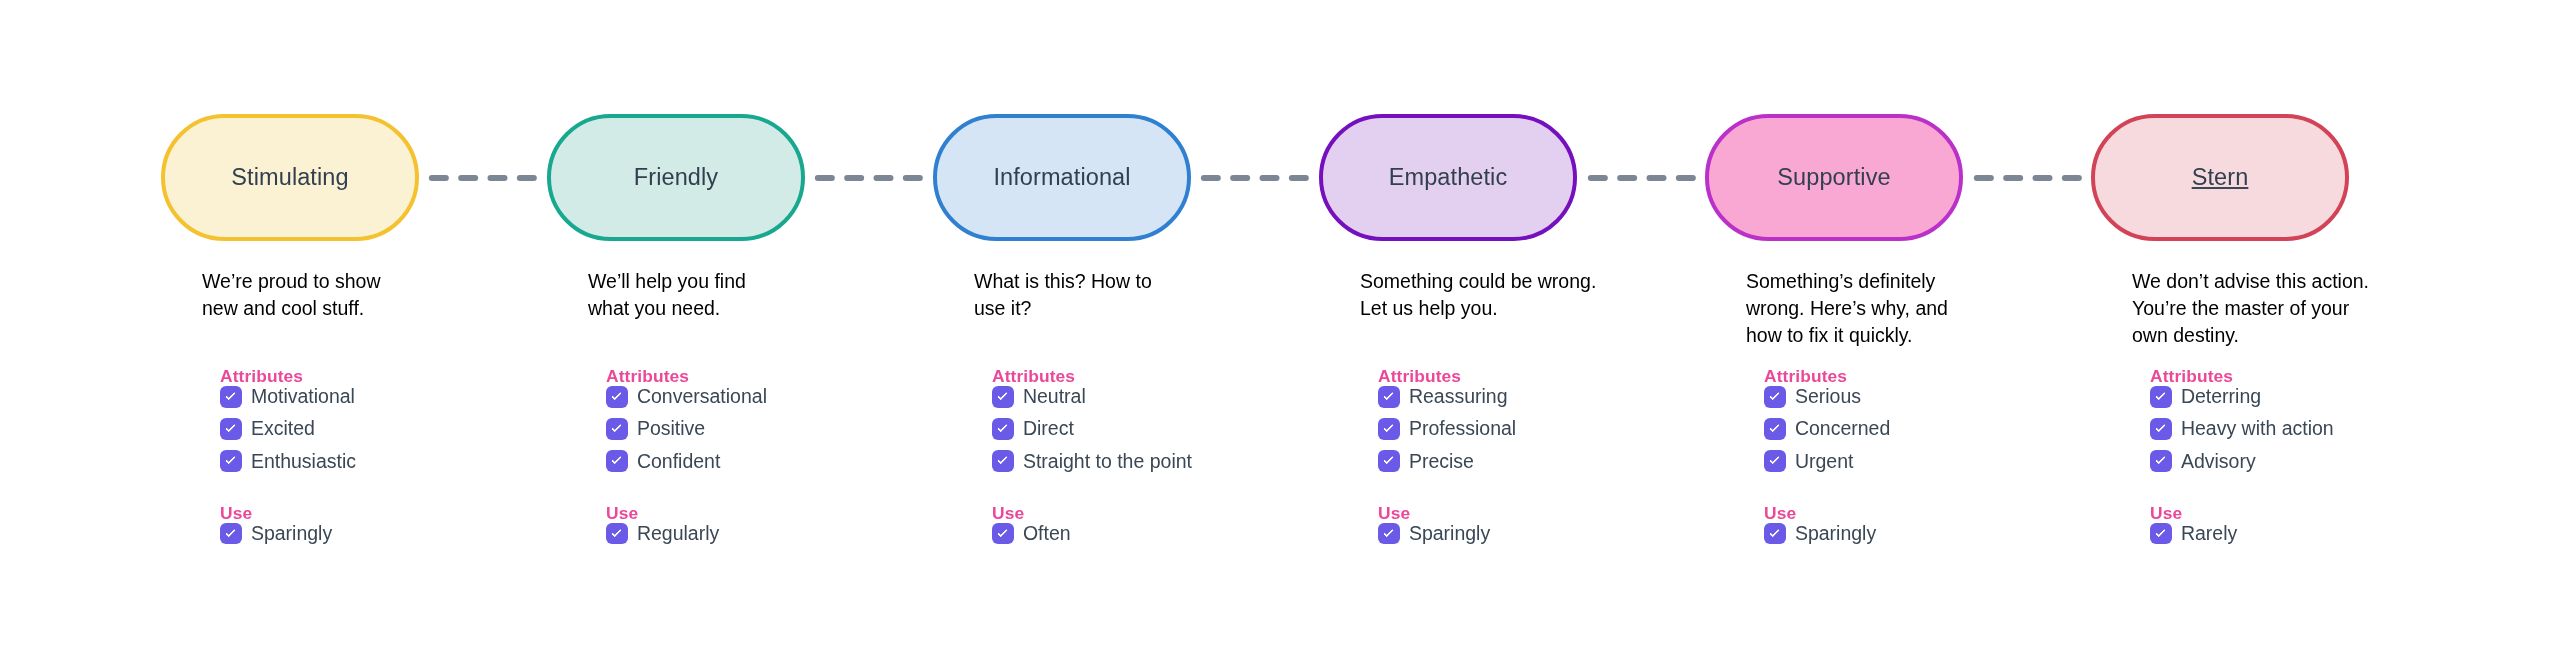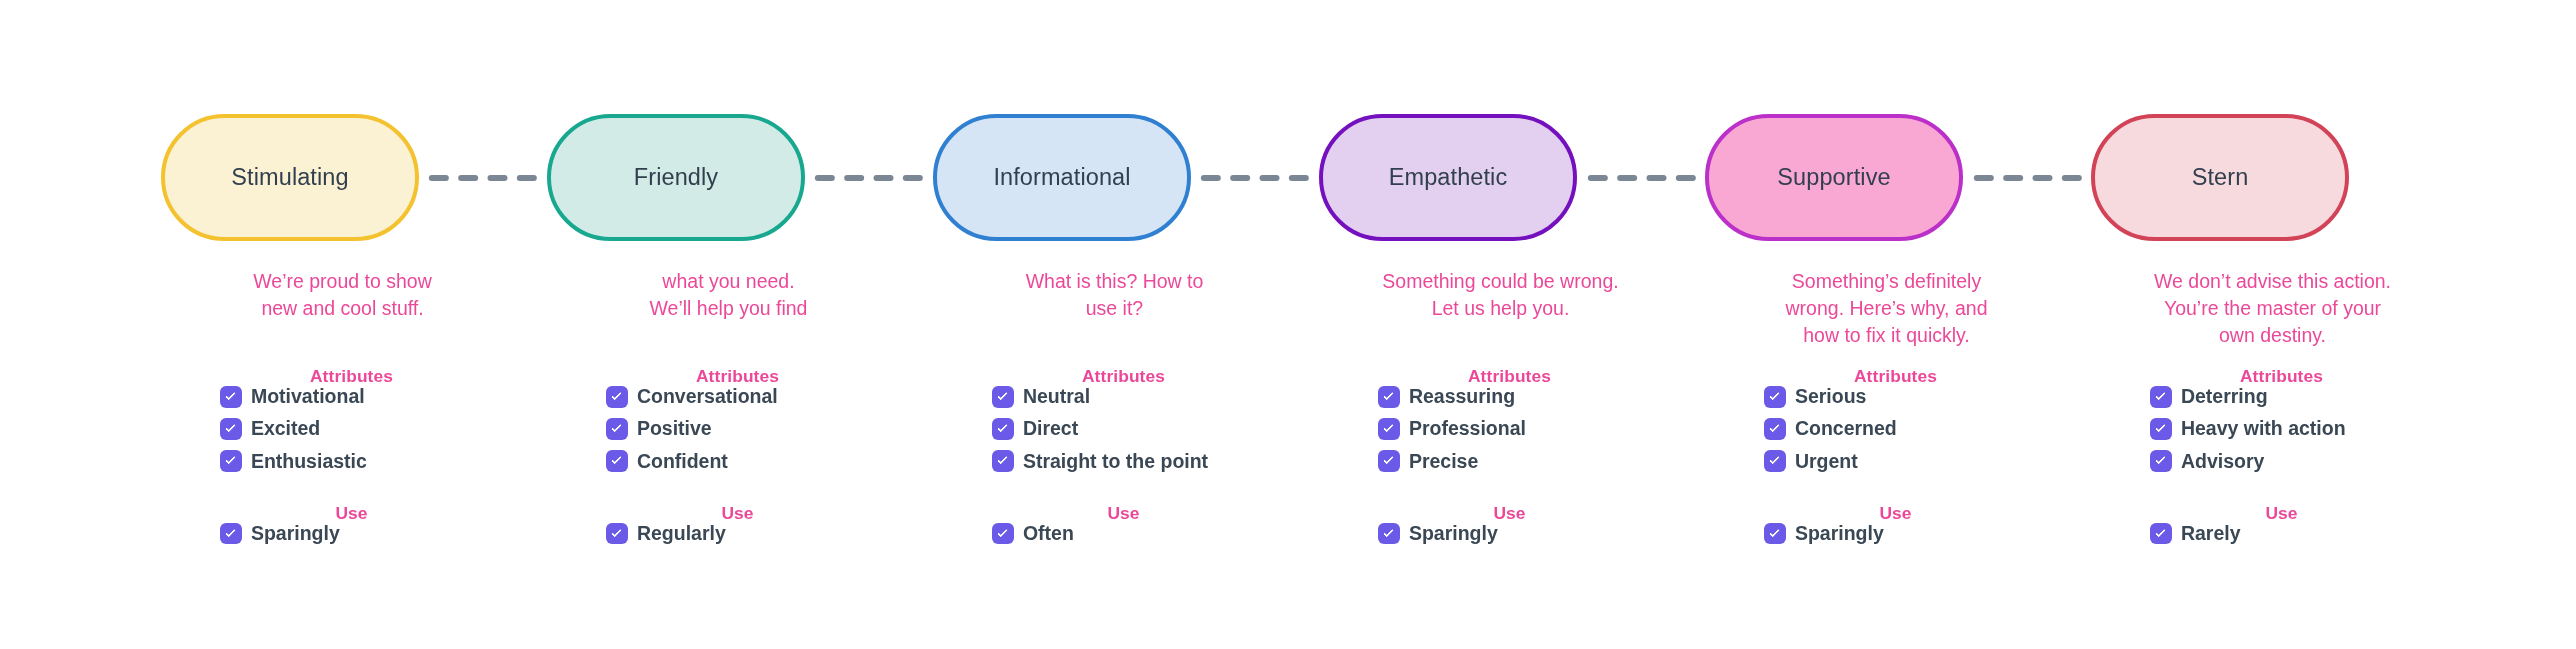--- a/index.html
+++ b/index.html
@@ -5,47 +5,47 @@
   * { margin:0; padding:0; box-sizing:border-box; }
   html,body { background:#ffffff; }
   body {
     width:2576px; height:649px;
     font-family:"Liberation Sans", sans-serif;
     position:relative; overflow:hidden;
     color:#3A4754;
   }
   .canvas { position:relative; width:2576px; height:649px; }
   .columns { position:absolute; left:97px; top:0; display:flex; }
-  .tone-col { width:386px; flex:0 0 386px;text-align:center; }
+  .tone-col { width:386px; flex:0 0 386px; }
 
   .tone-node {
     margin:114px auto 0 auto;
     width:258px; height:127px;
     border:4px solid #ccc;
     border-radius:64px;
     display:flex; align-items:center; justify-content:center;
   }
   .node-label { font-size:23.5px; color:#313F4E; letter-spacing:0.1px; }
 
   .desc {
     margin:27px 0 0 105px;
     height:98px;
     font-size:19.5px; line-height:27px;
-    color:#ec4899;
+    color:#000000;
   }
   .desc-line { white-space:nowrap; }
 
   .section { margin-left:123px; }
   .section-title {
     font-weight:bold; font-size:17.4px; line-height:20px;
     color:#ec4899; letter-spacing:0.1px;
   }
   .check-row {
     display:flex; align-items:center;
-    height:21.5px; margin-bottom:10.7px;font-weight:bold;
+    height:21.5px; margin-bottom:10.7px;
   }
   .checkbox {
     flex:0 0 21.5px; width:21.5px; height:21.5px;
     border-radius:6px; background:#6A5AE7;
     display:flex; align-items:center; justify-content:center;
     margin-right:9.4px;
   }
   .checkmark {
     display:block; width:10px; height:5.4px;
     border-left:2.7px solid #fff; border-bottom:2.7px solid #fff;
@@ -119,22 +119,22 @@
           <span class="check-label">Sparingly</span>
         </div>
       </div>
     </div>
 
     <div class="tone-col">
       <div class="tone-node" style="border-color: rgb(23, 168, 143); background: rgb(210, 235, 231);">
         <span class="node-label">Friendly</span>
       </div>
       <div class="desc">
+        <div class="desc-line">We’ll help you find</div>
         <div class="desc-line">what you need.</div>
-        <div class="desc-line">We’ll help you find</div>
       </div>
       <div class="section">
         <div class="section-title">Attributes</div>
         <div class="check-row">
           <span class="checkbox" style="background: rgb(106, 90, 231);">
               <span class="checkmark"></span>
             </span>
           <span class="check-label">Conversational</span>
         </div>
         <div class="check-row">
@@ -276,21 +276,21 @@
         <div class="check-row">
           <span class="checkbox" style="background: rgb(106, 90, 231);">
               <span class="checkmark"></span>
             </span>
           <span class="check-label">Sparingly</span>
         </div>
       </div>
     </div>
 
     <div class="tone-col">
-      <div class="tone-node" style="border-color: rgb(210, 67, 88); background: rgb(247, 218, 222);">
+      <div class="tone-node" style="border-color: rgb(210, 67, 88); background: rgb(247, 218, 222); text-decoration: underline;">
         <span class="node-label">Stern</span>
       </div>
       <div class="desc">
         <div class="desc-line">We don’t advise this action.</div>
         <div class="desc-line">You’re the master of your</div>
         <div class="desc-line">own destiny.</div>
       </div>
       <div class="section">
         <div class="section-title">Attributes</div>
         <div class="check-row">

